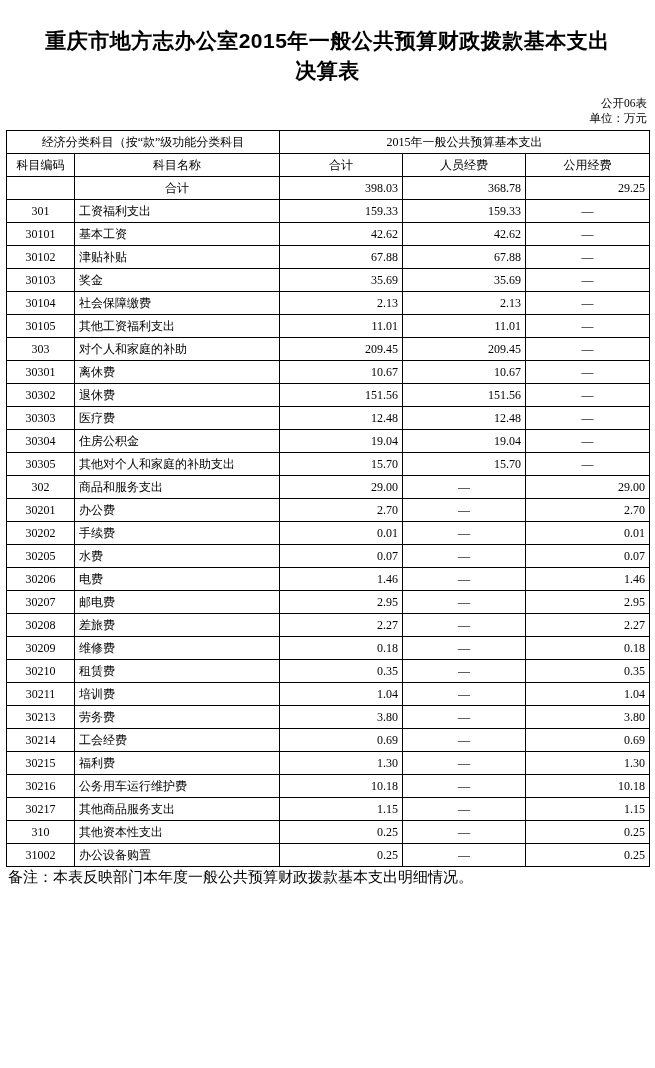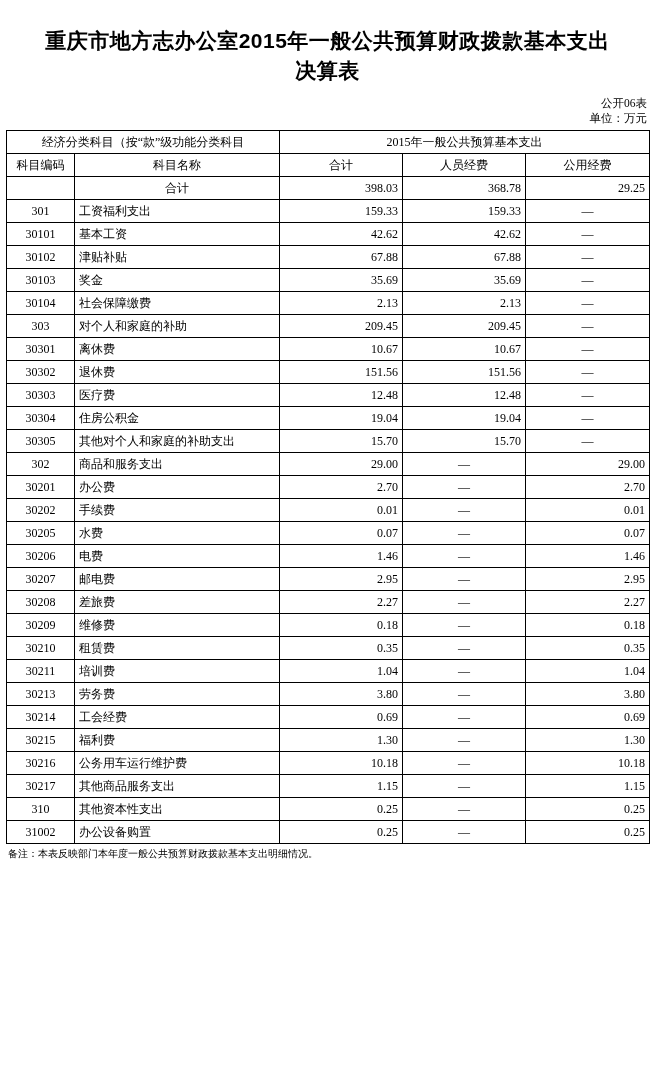--- a/index.html
+++ b/index.html
@@ -60,21 +60,21 @@
     font-size: 13px;
   }
   .c-code { width: 68px; text-align: center; padding-left: 3px; }
   .c-name { width: 205px; }
   .c-num  { width: 123px; text-align: right; padding-right: 8px; }
   .lvl0 { text-align: center; }
   .lvl1 { padding-left: 8px; text-align: left; }
   .lvl2 { padding-left: 26px; text-align: left; }
   .dash { text-align: center; padding-right: 0; }
   .note {
-    font-size: 10px;
+    font-size: 15px;
     padding: 3px 6px 6px 8px;
     font-family: "Liberation Serif", "DejaVu Serif", serif;
     line-height: 14px;
   }
 </style>
 </head>
 <body>
 
 <div class="sheet">
 
@@ -143,20 +143,27 @@
           <td class="c-num dash">—</td>
         </tr>
         <tr>
           <td class="c-code">30104</td>
           <td class="c-name lvl2">社会保障缴费</td>
           <td class="c-num">2.13</td>
           <td class="c-num">2.13</td>
           <td class="c-num dash">—</td>
         </tr>
         <tr>
+          <td class="c-code">30105</td>
+          <td class="c-name lvl2">其他工资福利支出</td>
+          <td class="c-num">11.01</td>
+          <td class="c-num">11.01</td>
+          <td class="c-num dash">—</td>
+        </tr>
+        <tr>
           <td class="c-code">303</td>
           <td class="c-name lvl1">对个人和家庭的补助</td>
           <td class="c-num">209.45</td>
           <td class="c-num">209.45</td>
           <td class="c-num dash">—</td>
         </tr>
         <tr>
           <td class="c-code">30301</td>
           <td class="c-name lvl2">离休费</td>
           <td class="c-num">10.67</td>

